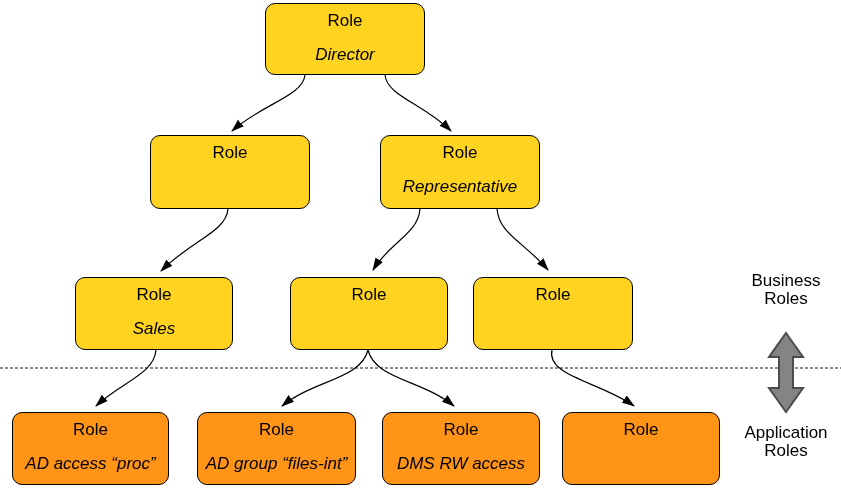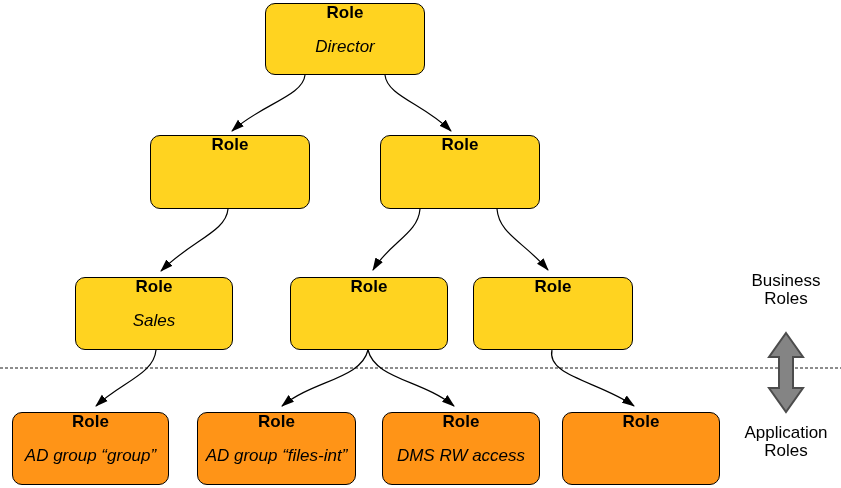--- a/index.html
+++ b/index.html
@@ -19,24 +19,23 @@
   }
   .node {
     position: absolute;
     box-sizing: border-box;
     border: 1.5px solid #000;
     border-radius: 10px;
     text-align: center;
   }
   .node .node-title {
     display: block;
-    margin-top: 0;
+    margin-top: 8px;
     font-size: 17px;
     line-height: 18px;
-    font-weight: bold;
   }
   .node .node-name {
     display: block;
     margin-top: 16px;
     font-size: 17px;
     line-height: 18px;
     font-style: italic;
   }
   .side-label {
     position: absolute;
@@ -81,34 +80,35 @@
   <div id="node-layer">
       <div class="node business" style="left: 265px; top: 3px; width: 160px; height: 72px; background: rgb(255, 211, 32); border-color: rgb(0, 0, 0);">
         <span class="node-title">Role</span>
         <span class="node-name">Director</span>
       </div>
       <div class="node business" style="left: 150px; top: 135px; width: 160px; height: 74px; background: rgb(255, 211, 32); border-color: rgb(0, 0, 0);">
         <span class="node-title">Role</span>
       </div>
       <div class="node business" style="left: 380px; top: 135px; width: 160px; height: 74px; background: rgb(255, 211, 32); border-color: rgb(0, 0, 0);">
         <span class="node-title">Role</span>
+        <span class="node-name">Representative</span>
       </div>
       <div class="node business" style="left: 75px; top: 277px; width: 158px; height: 73px; background: rgb(255, 211, 32); border-color: rgb(0, 0, 0);">
         <span class="node-title">Role</span>
         <span class="node-name">Sales</span>
       </div>
       <div class="node business" style="left: 290px; top: 277px; width: 158px; height: 73px; background: rgb(255, 211, 32); border-color: rgb(0, 0, 0);">
         <span class="node-title">Role</span>
       </div>
       <div class="node business" style="left: 473px; top: 277px; width: 160px; height: 73px; background: rgb(255, 211, 32); border-color: rgb(0, 0, 0);">
         <span class="node-title">Role</span>
       </div>
       <div class="node application" style="left: 12px; top: 412px; width: 157px; height: 73px; background: rgb(255, 148, 23); border-color: rgb(0, 0, 0);">
         <span class="node-title">Role</span>
-        <span class="node-name">AD group “group”</span>
+        <span class="node-name">AD access “proc”</span>
       </div>
       <div class="node application" style="left: 197px; top: 412px; width: 159px; height: 73px; background: rgb(255, 148, 23); border-color: rgb(0, 0, 0);">
         <span class="node-title">Role</span>
         <span class="node-name">AD group “files-int”</span>
       </div>
       <div class="node application" style="left: 382px; top: 412px; width: 158px; height: 73px; background: rgb(255, 148, 23); border-color: rgb(0, 0, 0);">
         <span class="node-title">Role</span>
         <span class="node-name">DMS RW access</span>
       </div>
       <div class="node application" style="left: 562px; top: 412px; width: 158px; height: 73px; background: rgb(255, 148, 23); border-color: rgb(0, 0, 0);">

